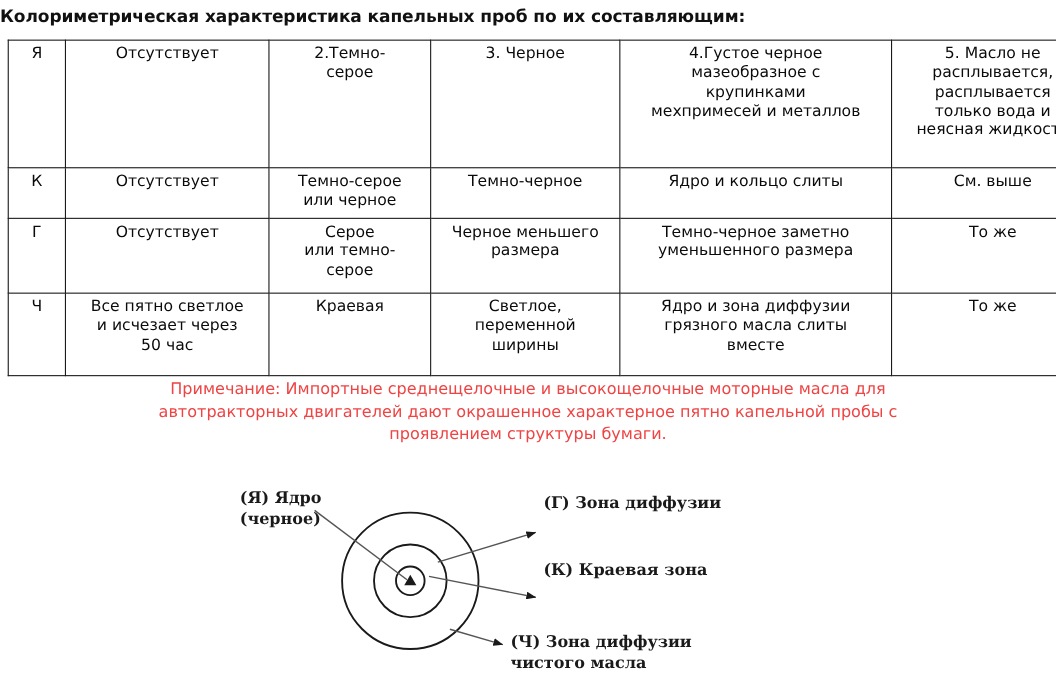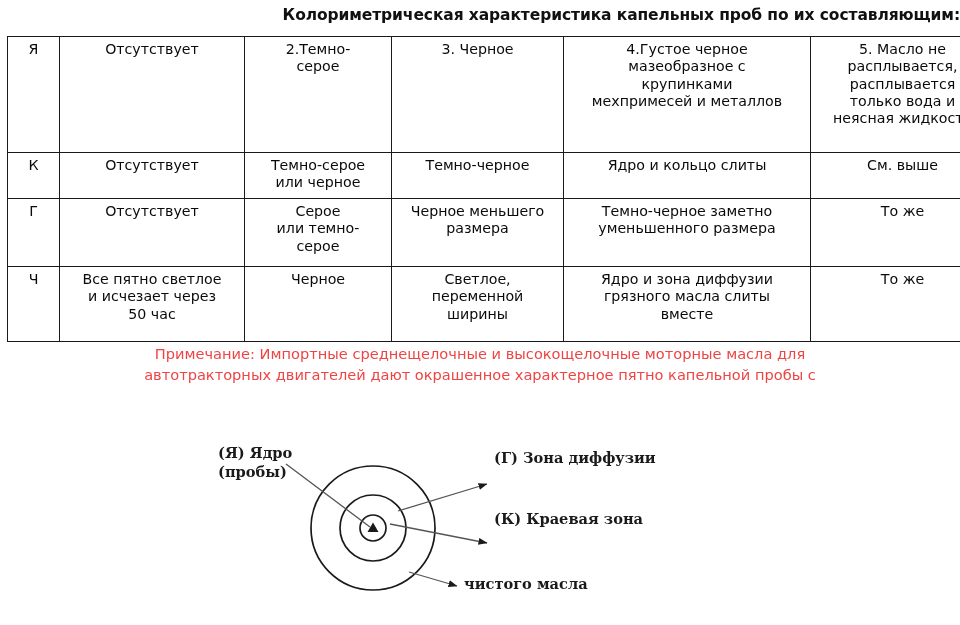--- a/index.html
+++ b/index.html
@@ -15,21 +15,21 @@
     font-family: "Liberation Sans", sans-serif;
     color: #000000;
   }
 
   
   .doc-title {
     position: absolute;
     left: 0;
     top: 6px;
     width: 960px;
-    text-align: right;
+    text-align: left;
     font-family: "DejaVu Sans", sans-serif;
     font-size: 15.5px;
     font-weight: bold;
     letter-spacing: -0.1px;
     color: #111111;
     white-space: nowrap;
   }
 
   
   .tbl-wrap {
@@ -193,21 +193,21 @@
       <tr class="r-4">
         <td class="c-code">
           <span class="cell-line">Ч</span>
         </td>
         <td class="c-1">
           <span class="cell-line">Все пятно светлое</span>
           <span class="cell-line">и исчезает через</span>
           <span class="cell-line">50 час</span>
         </td>
         <td class="c-2">
-          <span class="cell-line">Черное</span>
+          <span class="cell-line">Краевая</span>
         </td>
         <td class="c-3">
           <span class="cell-line">Светлое,</span>
           <span class="cell-line">переменной</span>
           <span class="cell-line">ширины</span>
         </td>
         <td class="c-4">
           <span class="cell-line">Ядро и зона диффузии</span>
           <span class="cell-line">грязного масла слиты</span>
           <span class="cell-line">вместе</span>
@@ -217,20 +217,21 @@
         </td>
       </tr>
 
     </tbody>
   </table>
 </div>
 
 <div class="note">
   <div>Примечание: Импортные среднещелочные и высокощелочные моторные масла для</div>
   <div>автотракторных двигателей дают окрашенное характерное пятно капельной пробы с</div>
+  <div>проявлением структуры бумаги.</div>
 </div>
 
 <div class="diagram">
 
   <svg width="960" height="201" viewBox="0 0 960 201">
     <defs>
       <marker id="arw" markerWidth="9" markerHeight="7" refX="8.5" refY="3.5" orient="auto" markerUnits="userSpaceOnUse">
         <path d="M0,0 L9,3.5 L0,7 z" fill="#1a1a1a"></path>
       </marker>
     </defs>
@@ -244,28 +245,29 @@
 
     <path d="M398,87 L487,60" fill="none" stroke="#555555" stroke-width="1.3" marker-end="url(#arw)"></path>
 
     <path d="M390,100 L487,119" fill="none" stroke="#555555" stroke-width="1.3" marker-end="url(#arw)"></path>
 
     <path d="M409,148 L457,162" fill="none" stroke="#555555" stroke-width="1.3" marker-end="url(#arw)"></path>
   </svg>
 
   <div class="dg-label left">
     <div>(Я) Ядро</div>
-    <div>(пробы)</div>
+    <div>(черное)</div>
   </div>
 
   <div class="dg-label g">
     <div>(Г) Зона диффузии</div>
   </div>
 
   <div class="dg-label k">
     <div>(К) Краевая зона</div>
   </div>
 
   <div class="dg-label ch">
+    <div>(Ч) Зона диффузии</div>
     <div>чистого масла</div>
   </div>
 
 </div>
 
 </body></html>

